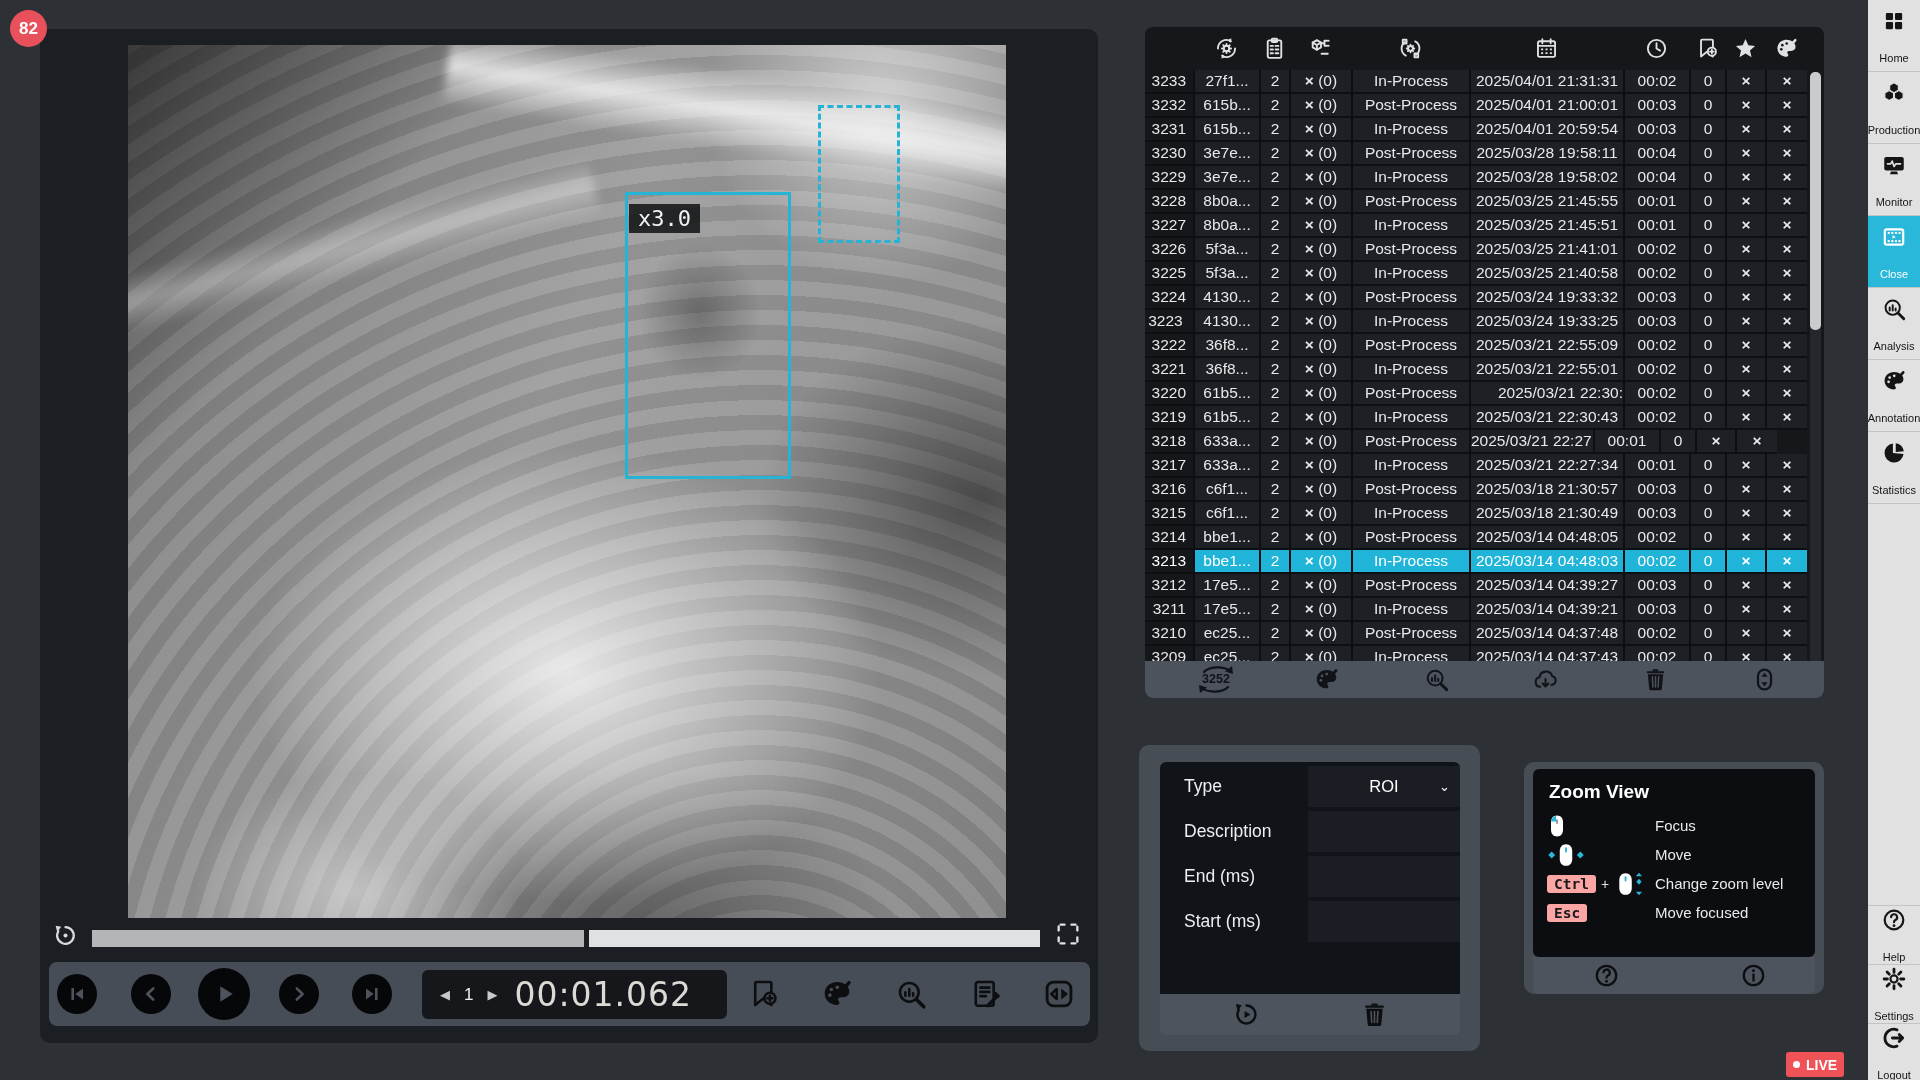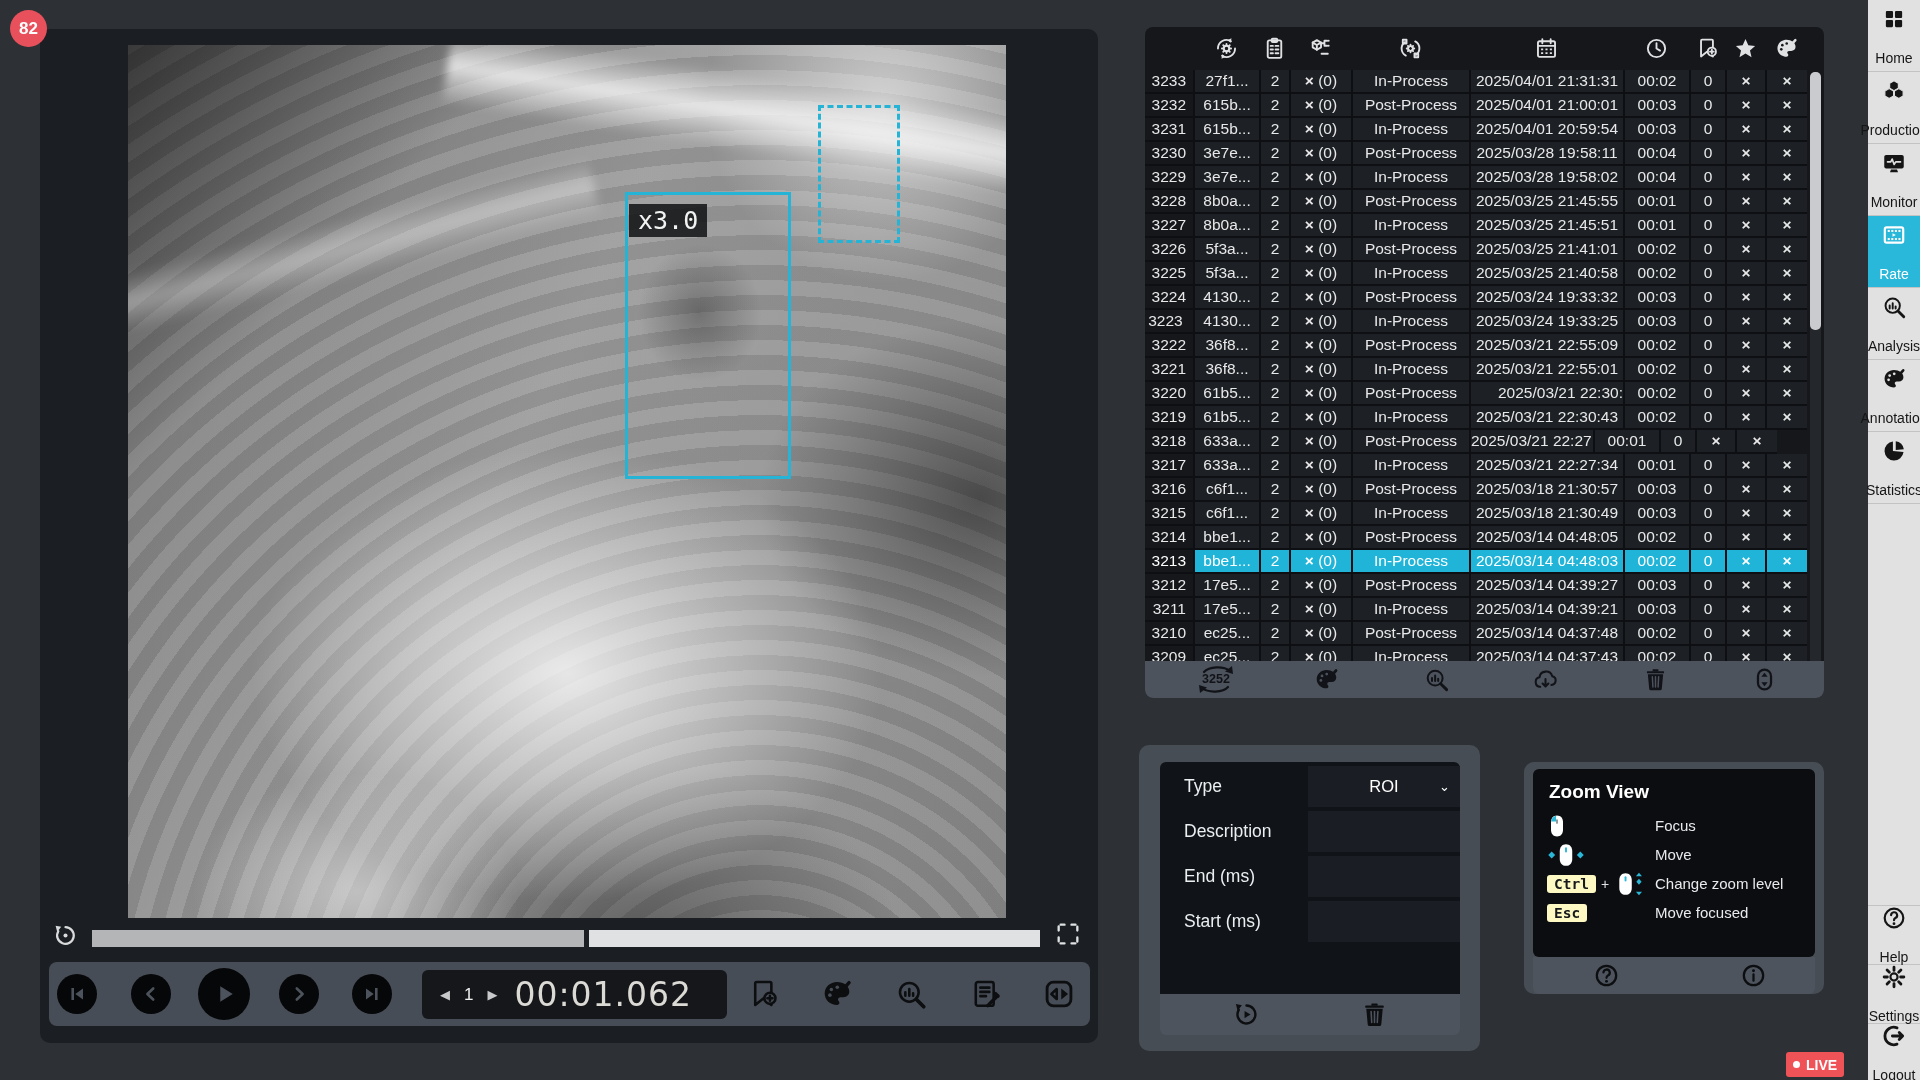--- a/index.html
+++ b/index.html
@@ -25,21 +25,21 @@
       radial-gradient(ellipse 52% 38% at 58% 104%, rgba(0,0,0,.38), rgba(0,0,0,0) 58%),
       repeating-radial-gradient(circle at 72% 118%, rgba(255,255,255,.06) 0 15px, rgba(0,0,0,.07) 15px 30px),
       linear-gradient(115deg,#777 0%,#9d9d9d 45%,#898989 100%); }
   .streak1 { left:36%; top:3%; width:66%; height:9%; transform:rotate(9deg); filter:blur(4px);
     background:linear-gradient(to bottom, rgba(255,255,255,0), rgba(255,255,255,.75) 50%, rgba(255,255,255,0)); }
   .streak2 { left:-6%; top:20%; width:60%; height:7%; transform:rotate(-14deg); filter:blur(5px);
     background:linear-gradient(to bottom, rgba(255,255,255,0), rgba(255,255,255,.35) 50%, rgba(255,255,255,0)); }
   .roi-box { left:497px; top:147px; width:166px; height:287px; border:3px solid #25b3d6;
     background:radial-gradient(ellipse 55% 35% at 45% 42%, rgba(30,30,30,.35), rgba(0,0,0,0) 70%); }
   .roi-label { left:1px; top:9px; background:rgba(10,12,14,.82); color:#f2f2f2;
-    font-family:"DejaVu Sans Mono",monospace; font-size:25px; padding:2px 9px; }
+    font-family:"DejaVu Sans Mono",monospace; font-size:22px; padding:2px 9px; }
   .dashed-box { left:690px; top:60px; width:82px; height:138px; border:3px dashed #25b3d6; }
 
   .seek-replay { left:12px; top:893px; width:27px; height:27px; color:#d9dadb; }
   .seek-bar { top:901px; height:17px; }
   .seek-seg1 { left:52px; width:492px; background:#b3b5b7; }
   .seek-seg2 { left:549px; width:451px; background:#e0e1e2; }
   .fullscreen-btn { left:1014px; top:891px; width:28px; height:28px; color:#e0e1e2; }
 
   .controls-bar { left:9px; top:933px; width:1041px; height:64px; background:#474d56; border-radius:8px; --icon-bg:#474d56; }
   .ctl-btn { border-radius:50%; background:#060708; color:#4c535c; display:flex; align-items:center; justify-content:center; }
@@ -85,32 +85,32 @@
   .form-bar { left:21px; top:249px; width:300px; height:41px; background:#4d545e; border-radius:0 0 6px 6px; --icon-bg:#4d545e; }
   .form-bar .icon { top:6px; width:29px; height:29px; color:#0c0e10; position:absolute; }
 
   
   .zoom-panel { left:1524px; top:762px; width:300px; height:232px; background:#474d55; border-radius:10px; }
   .zoom-inner { left:9px; top:7px; width:282px; height:188px; background:#0b0d10; border-radius:6px; }
   .zoom-title { padding:12px 0 8px 16px; font-size:19px; font-weight:bold; color:#fff; }
   .zv-row { display:flex; align-items:center; height:29px; margin-left:14px; }
   .zv-icons { width:108px; display:flex; align-items:center; gap:5px; }
   .zv-action { font-size:15px; color:#e8eaec; }
-  .keycap { background:#fef9c3; color:#17191c; font-family:"DejaVu Sans Mono",monospace; font-size:14.5px;
+  .keycap { background:#fca5a5; color:#17191c; font-family:"DejaVu Sans Mono",monospace; font-size:14.5px;
      font-weight:bold; padding:1px 7px; border-radius:3px; }
   .zv-plus { color:#dfe1e3; font-size:14px; }
   .zoom-bar { left:9px; top:195px; width:282px; height:37px; background:#4d545e; border-radius:0 0 6px 6px; }
   .zoom-bar .icon { top:5px; width:27px; height:27px; color:#0c0e10; position:absolute; }
 
   
   .sidebar { left:1868px; top:0; width:52px; height:1080px; background:#e1e1e1; }
   .side-item { width:52px; height:72px; display:flex; flex-direction:column; align-items:center; justify-content:center;
      border-bottom:1px solid #c3c3c3; color:#151515; --icon-bg:#e1e1e1; cursor:default; }
   .side-item .icon { width:26px; height:26px; }
-  .side-label { font-size:14px; margin-top:18px; }
+  .side-label { font-size:11px; margin-top:18px; }
   .side-item.active { background:#29b7da; color:#fff; --icon-bg:#29b7da; }
   .side-bottom { position:absolute; left:0; top:905px; width:52px; }
   .side-bottom .side-item { border-top:1px solid #c3c3c3; border-bottom:none; height:59px; }
 
   
   .live-badge { left:1786px; top:1052px; width:58px; height:25px; background:#ef5358; border-radius:3px;
     display:flex; align-items:center; justify-content:center; gap:6px; color:#fff; font-weight:bold; font-size:14px; }
   .live-dot { width:7px; height:7px; border-radius:50%; background:#fff; }
 </style>
 </head>
@@ -866,21 +866,21 @@
               <rect x="12.8" y="7.3" width="1.9" height="1.9"></rect>
               <rect x="16.1" y="7.3" width="1.9" height="1.9"></rect>
               <rect x="6.2" y="14.8" width="1.9" height="1.9"></rect>
               <rect x="9.5" y="14.8" width="1.9" height="1.9"></rect>
               <rect x="12.8" y="14.8" width="1.9" height="1.9"></rect>
               <rect x="16.1" y="14.8" width="1.9" height="1.9"></rect>
               <polygon points="10.6,10.3 10.6,13.7 13.7,12"></polygon>
             </g>
           </svg>
         </span>
-        <div class="side-label">Rate</div>
+        <div class="side-label">Close</div>
       </div>
       <div class="side-item">
         <span class="icon">
           <svg viewBox="0 0 24 24" fill="none" stroke="currentColor" stroke-width="1.8" stroke-linecap="round" stroke-linejoin="round">
             <circle cx="10.8" cy="10.8" r="6.6"></circle>
             <path d="M15.7 15.7L21 21" stroke-width="2.6"></path>
             <path d="M8 13.3v-2.6M10.8 13.3V8.5M13.5 13.3v-1.9"></path>
           </svg>
         </span>
         <div class="side-label">Analysis</div>

